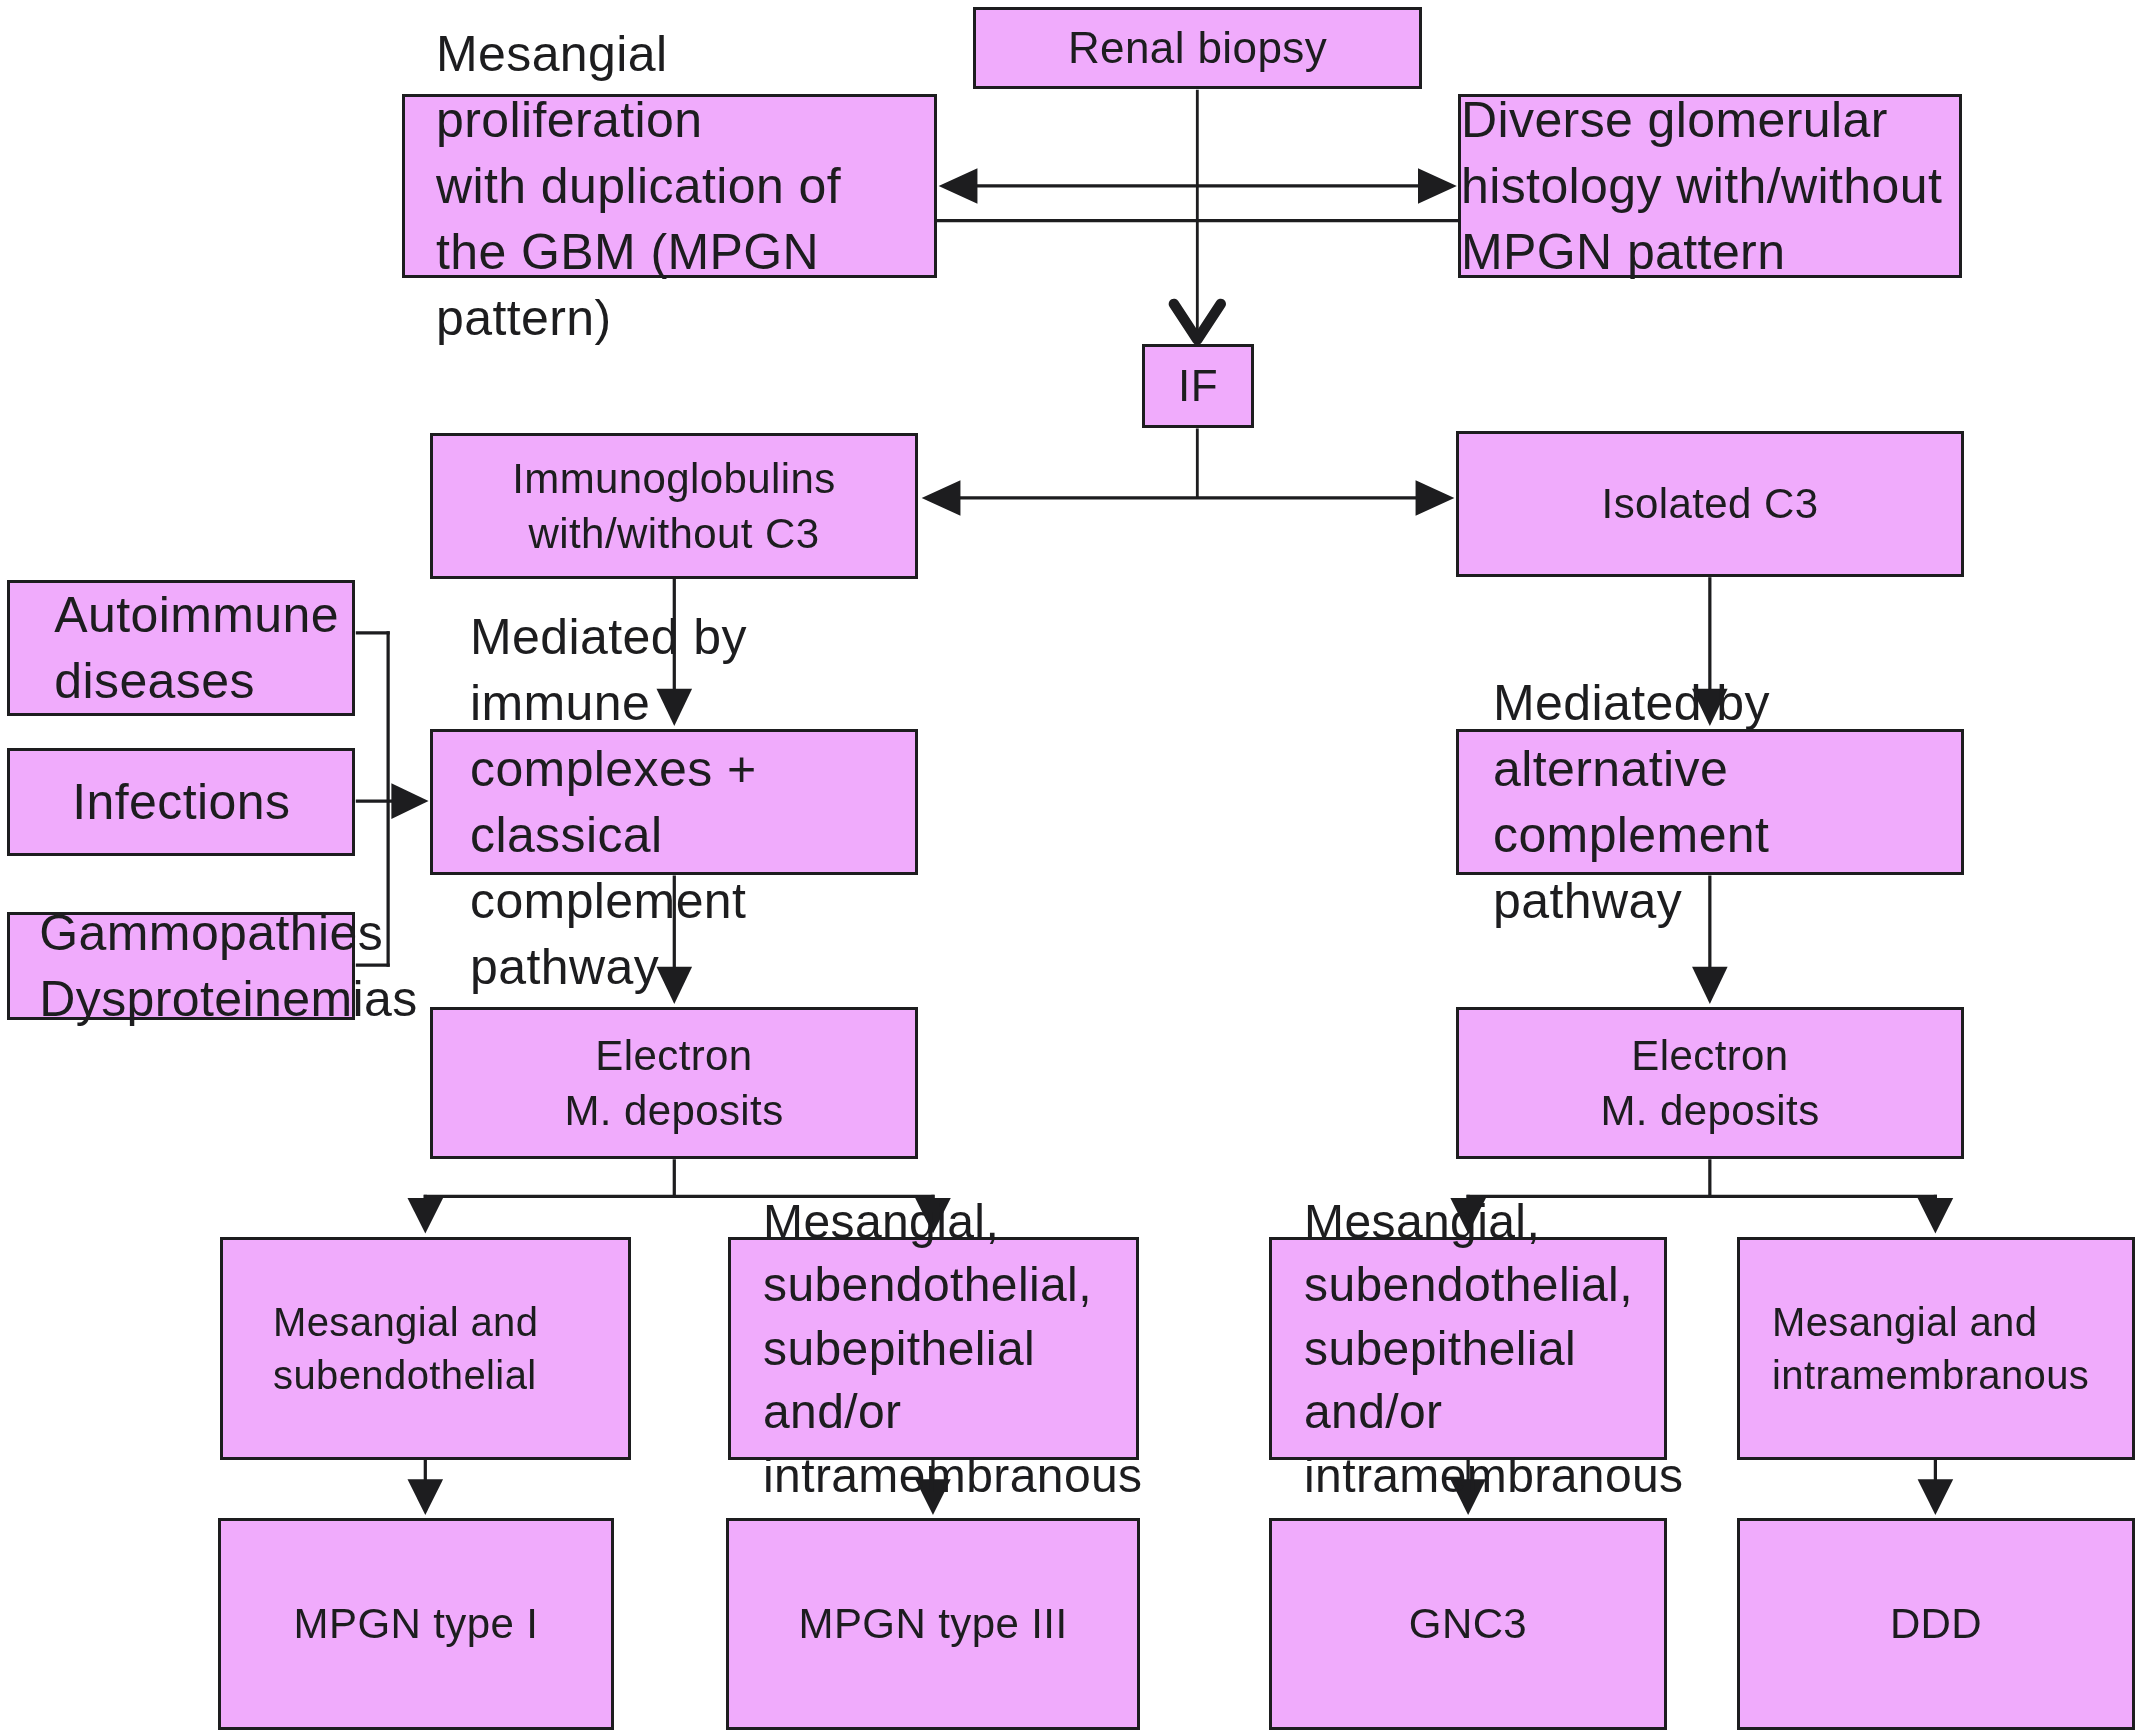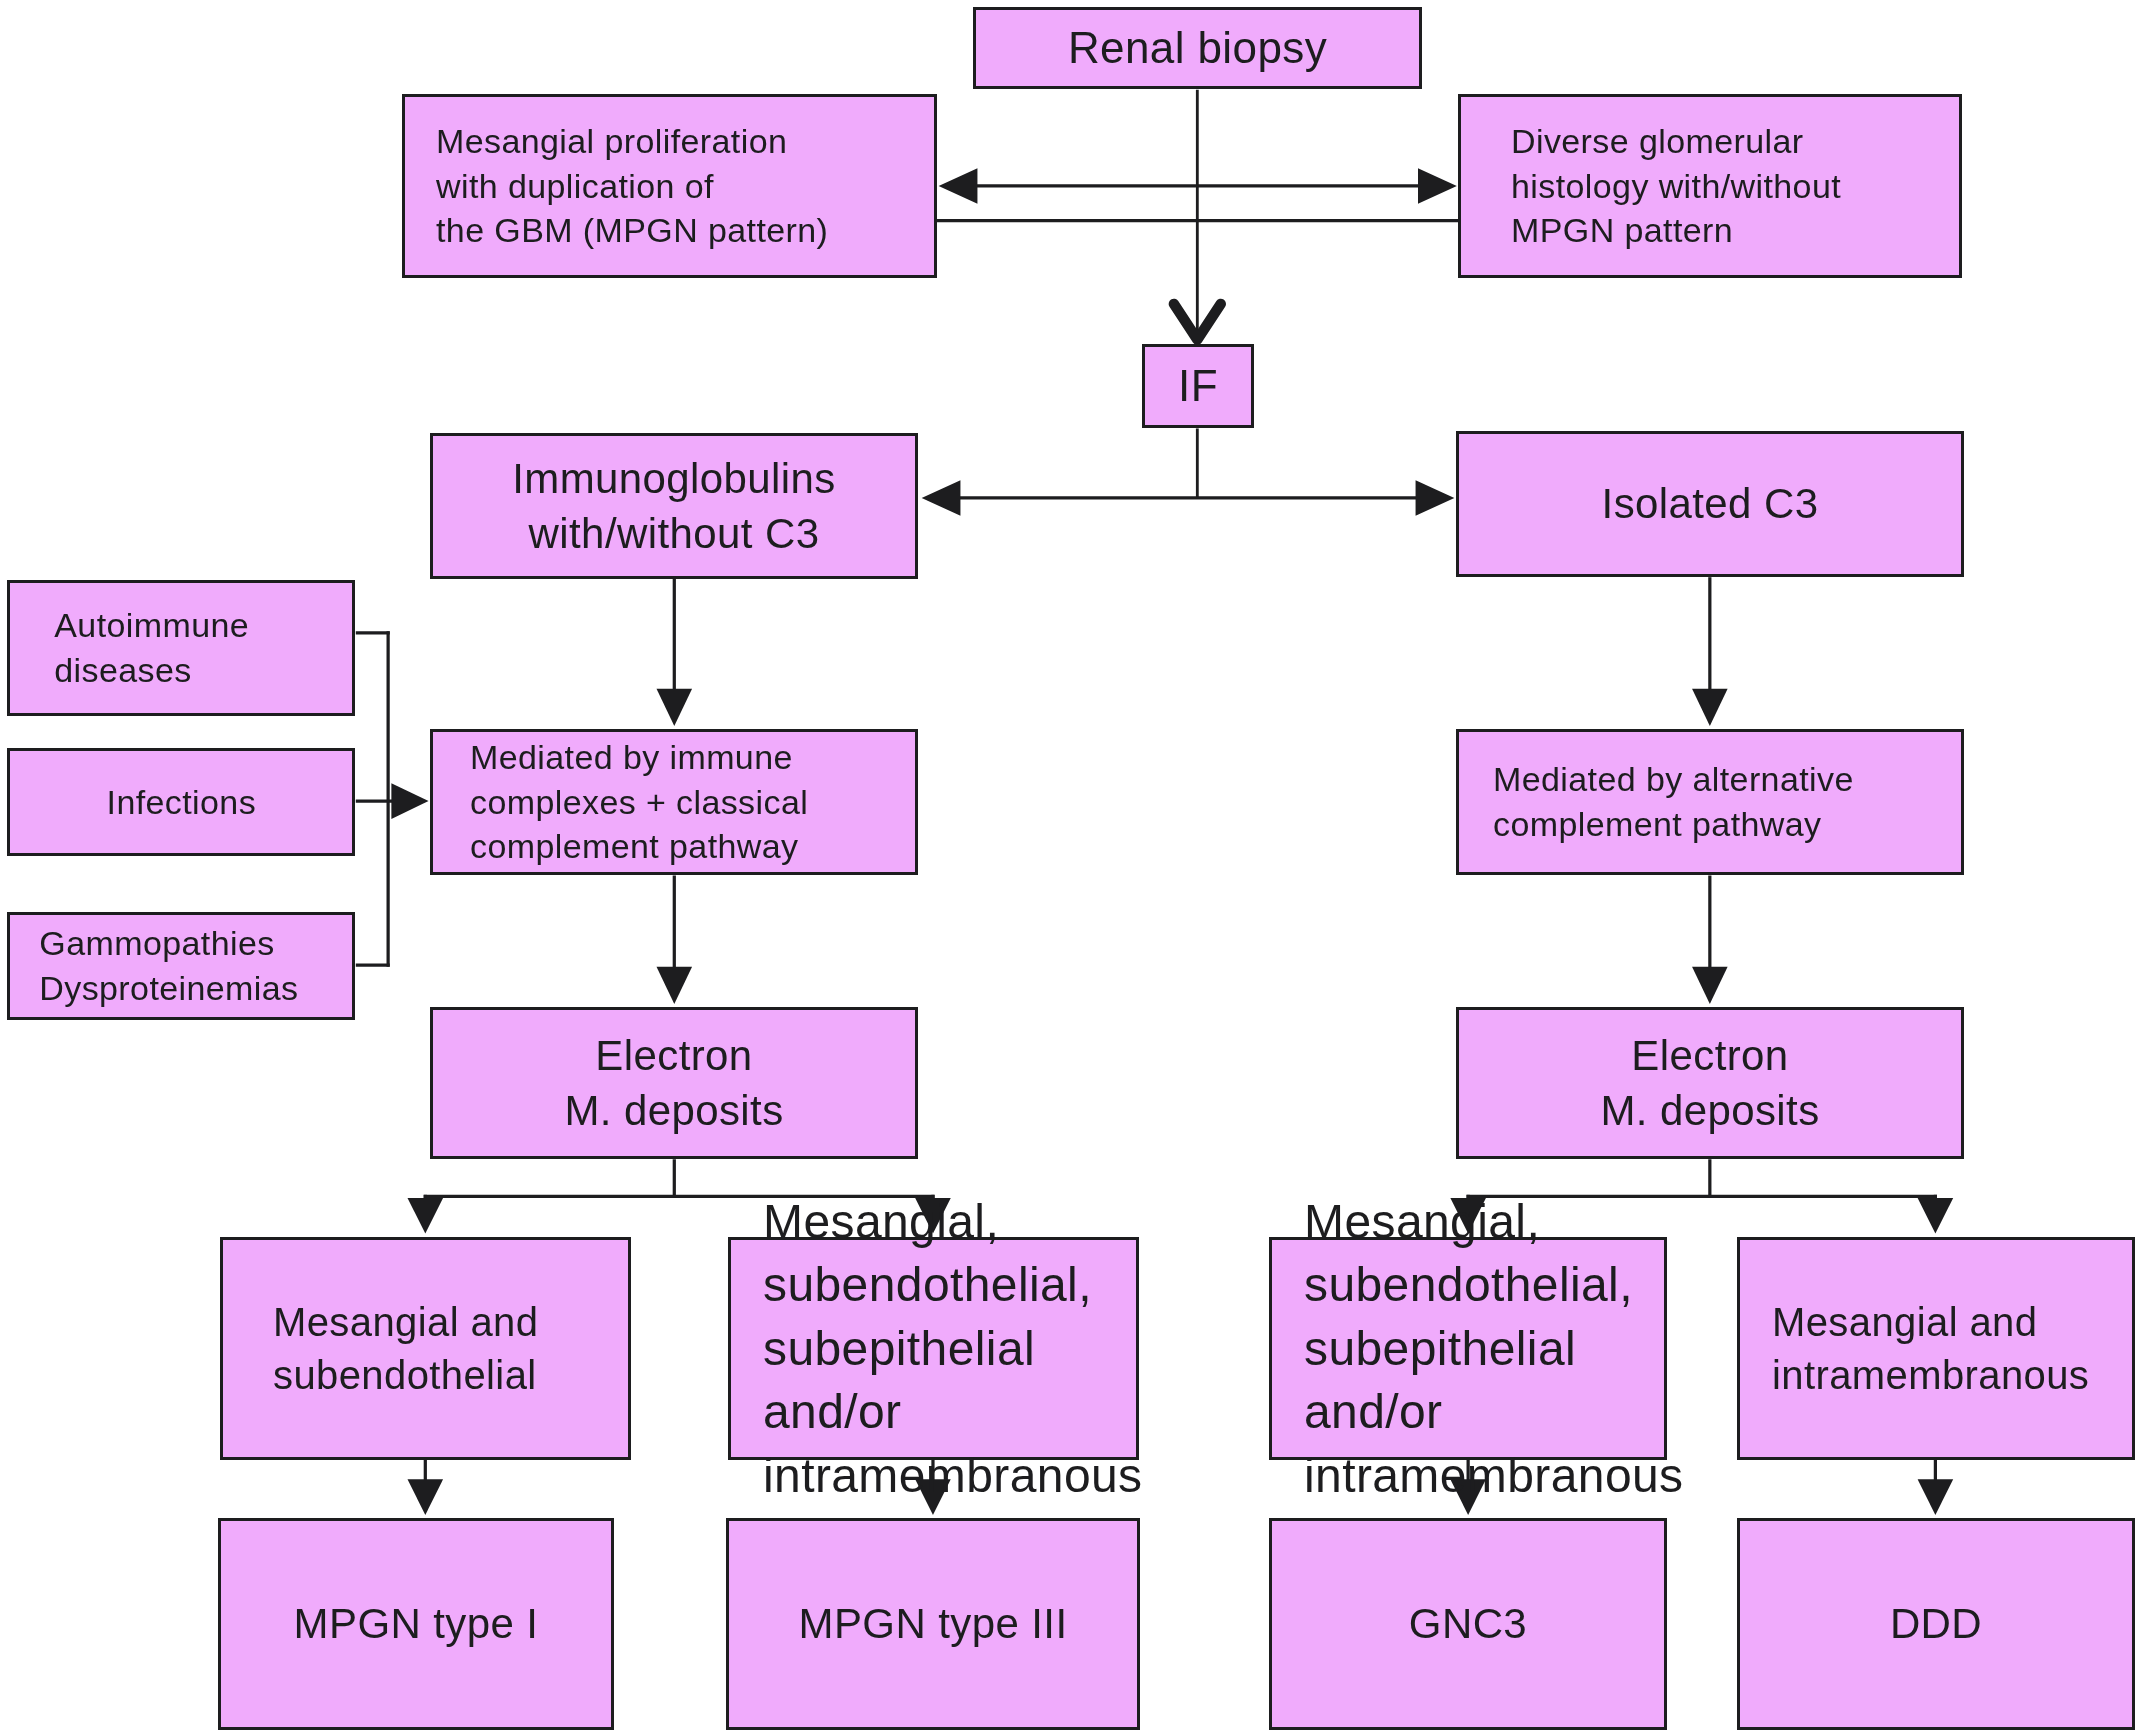--- a/index.html
+++ b/index.html
@@ -39,21 +39,21 @@
   }
   .node.align-left {
     justify-content: flex-start;
   }
   .node.align-left .label {
     text-align: left;
   }
   .fs-54 .label { font-size: 44px; }
   .fs-52 .label { font-size: 42px; }
   .fs-50 .label { font-size: 40px; }
-  .fs-48 .label { font-size: 34px; }
+  .fs-48 .label { font-size: 50px; }
   .fs-45 .label { font-size: 48px; }
   .edge { stroke: #1d1d1f; stroke-width: 4; fill: none; }
   .edge-thin { stroke: #1d1d1f; stroke-width: 3.5; fill: none; }
   .head { fill: #1d1d1f; stroke: none; }
   .chevron { stroke: #1d1d1f; stroke-width: 13; fill: none; stroke-linecap: round; stroke-linejoin: round; }
 </style>
 </head>
 <body>
 
 <div id="canvas">
@@ -119,21 +119,21 @@
   <div class="node fs-54" style="left:973px; top:7.3px; width:449px; height:82px;">
     <span class="label">Renal biopsy</span>
   </div>
 
   <div class="node align-left fs-48" style="left:402px; top:94px; width:535px; height:184px; padding-left:31px;">
     <span class="label">Mesangial proliferation
 with duplication of
 the GBM (MPGN pattern)</span>
   </div>
 
-  <div class="node align-left fs-48" style="left:1458px; top:94px; width:504px; height:184px; padding-left:50px;">
+  <div class="node align-left fs-48" style="left:1458px; top:94px; width:504px; height:184px; ">
     <span class="label">Diverse glomerular
 histology with/without
 MPGN pattern</span>
   </div>
 
   <div class="node fs-54" style="left:1142px; top:344px; width:112px; height:84px;">
     <span class="label">IF</span>
   </div>
 
   <div class="node fs-52" style="left:430px; top:433px; width:488px; height:146px;">

